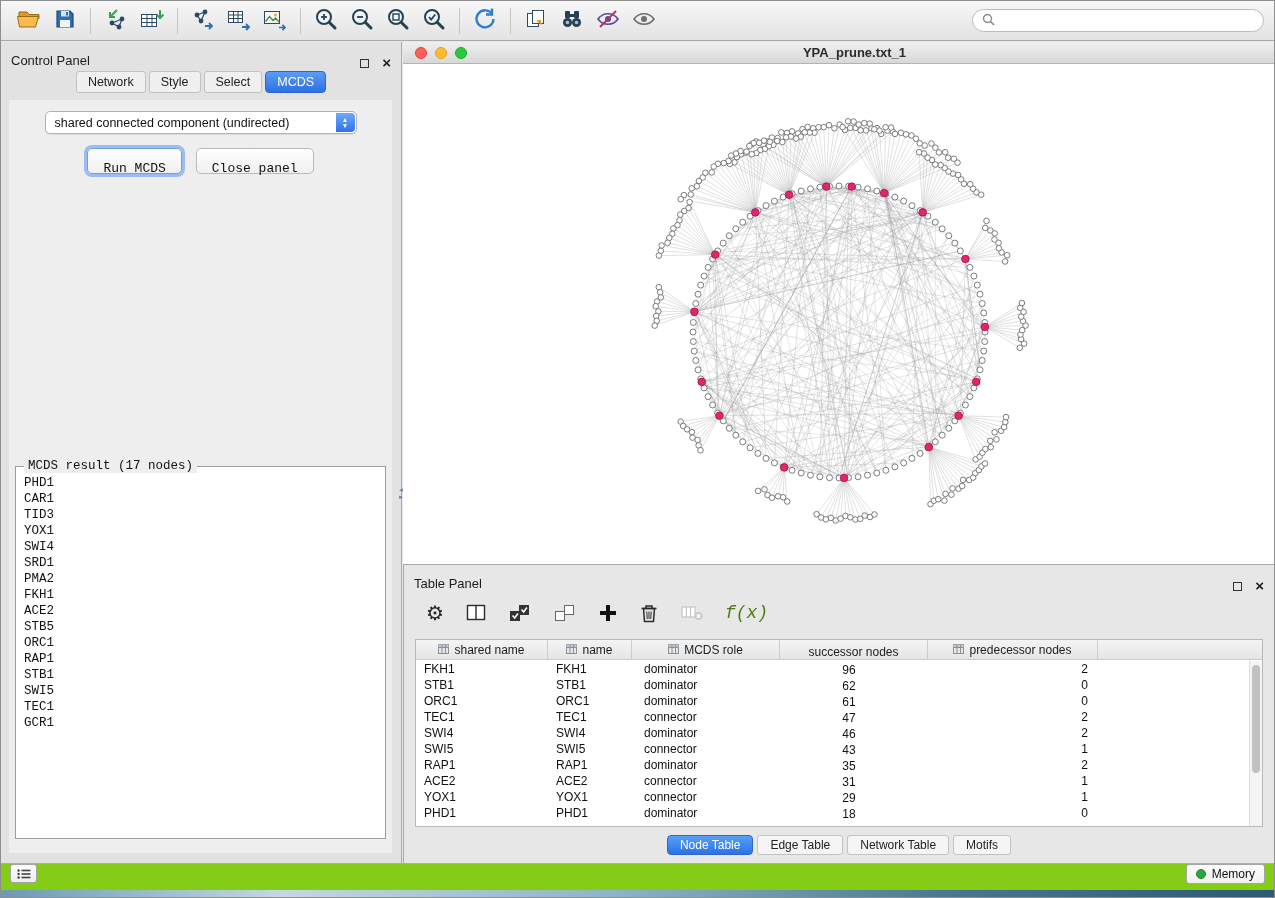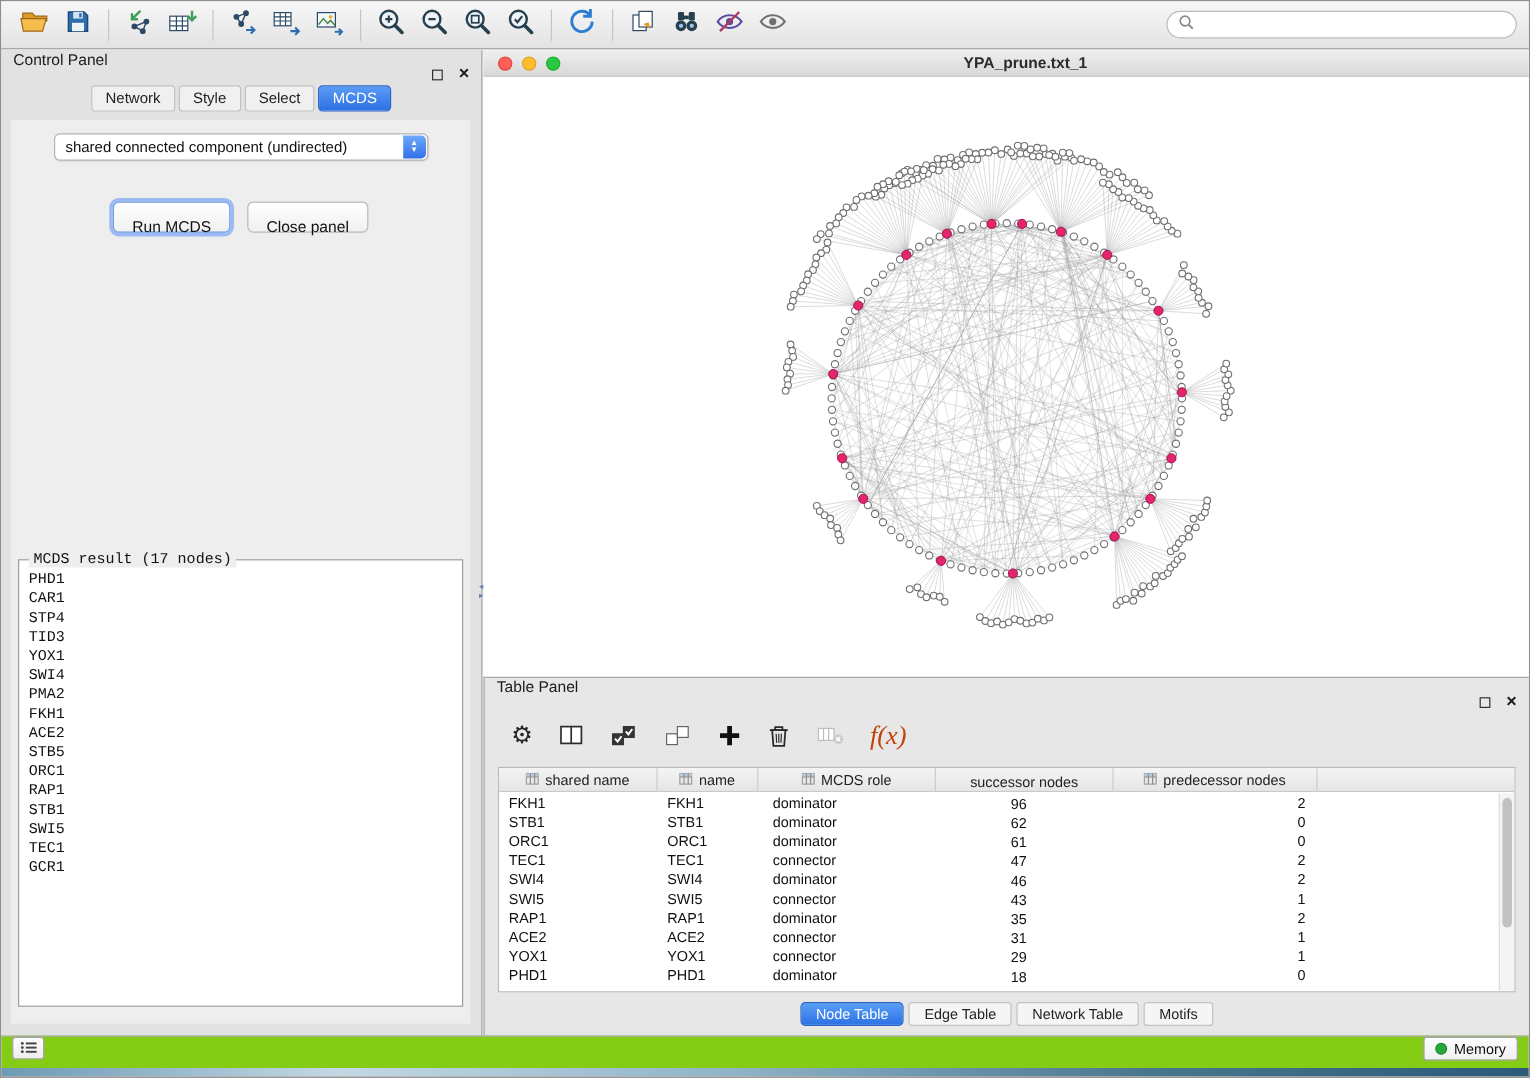--- a/index.html
+++ b/index.html
@@ -9,33 +9,33 @@
 
   
   .toolbar{position:absolute;top:0;left:0;right:0;height:40px;background:linear-gradient(#f7f7f7,#e3e3e3);border-bottom:1px solid #a9a9a9;display:flex;align-items:center;padding:0 10px;}
   .tb-btn{width:36px;height:32px;display:flex;align-items:center;justify-content:center;border-radius:4px;}
   .tb-sep{width:1px;height:26px;background:#c5c5c5;margin:0 7px;}
   .tb-search{margin-left:auto;display:flex;align-items:center;width:292px;height:23px;background:#fff;border:1px solid #bcbcbc;border-radius:12px;padding:0 9px;gap:6px;}
   .tb-search input{border:none;outline:none;flex:1;font-size:12px;background:transparent;font-family:inherit;}
 
   
   .control-panel{position:absolute;top:41px;left:0;width:401px;bottom:34px;background:#e2e2e2;border-right:1px solid #a9a9a9;}
-  .panel-header{height:26px;display:flex;align-items:flex-start;padding:0 10px;font-size:13px;color:#1c1c1c;flex-direction:column;}
+  .panel-header{height:26px;display:flex;align-items:flex-end;padding:0 10px;font-size:13px;color:#1c1c1c;}
   .panel-header-icons{margin-left:auto;display:flex;align-items:center;gap:13px;}
   .float-icon{width:9px;height:9px;border:1.5px solid #333;display:inline-block;}
   .close-icon{font-size:15px;font-weight:700;color:#1c1c1c;line-height:10px;}
   .cp-tabs{display:flex;justify-content:center;gap:3px;margin-top:3px;}
   .cp-tab{font-size:12.5px;padding:3px 11px;border:1px solid #c2c2c2;background:#f0f0f0;color:#222;border-radius:3px;}
   .cp-tab.active{background:linear-gradient(#5a9cf6,#2e70e3);border-color:#2c67c9;color:#fff;border-radius:4px;}
   .cp-body{position:absolute;top:58px;left:8px;right:9px;bottom:10px;background:#eeeeee;}
   .opt-label{margin-top:22px;text-align:center;font-size:13px;color:#111;}
   .dropdown{position:relative;margin:11px auto 0;width:312px;height:23px;background:#fff;border:1px solid #b3b3b3;border-radius:5px;display:flex;align-items:center;font-size:12.5px;color:#111;padding-left:9px;box-shadow:0 1px 1px rgba(0,0,0,.08);}
   .dropdown-stepper{position:absolute;right:1px;top:1px;bottom:1px;width:19px;background:linear-gradient(#6eaaf8,#3170e8);border-radius:0 4px 4px 0;display:flex;flex-direction:column;align-items:center;justify-content:center;color:#fff;font-size:6.5px;line-height:5.5px;}
   .cp-buttons{display:flex;justify-content:center;gap:14px;margin-top:14px;}
-  .btn{font-family:Liberation Sans, sans-serif;font-size:13px;height:23px;padding:12px 15px;background:linear-gradient(#ffffff,#f0f0f0);border:1px solid #b9b9b9;border-radius:5px;color:#111;margin-top:20px;}
+  .btn{font-family:Liberation Mono, monospace;font-size:13px;height:23px;padding:12px 15px;background:linear-gradient(#ffffff,#f0f0f0);border:1px solid #b9b9b9;border-radius:5px;color:#111;}
   .btn-focus{box-shadow:0 0 0 3px rgba(90,146,245,.55);border-color:#6d9eea;}
   .result-group{position:absolute;left:6px;right:6px;top:366px;bottom:14px;border:1px solid #9d9d9d;background:#fff;font-family:Liberation Mono, monospace;}
   .result-legend{position:absolute;top:-8px;left:8px;background:#eeeeee;padding:0 4px;font-size:12.5px;color:#111;}
   .result-list{position:absolute;left:8px;right:8px;top:8px;bottom:6px;overflow:hidden;font-size:12.5px;line-height:16px;color:#111;}
   .splitter-arrows{position:absolute;left:395px;top:485px;width:10px;font-size:7px;color:#5d82ad;line-height:7px;text-align:center;z-index:6;}
 
   
   .net-window{position:absolute;left:402px;top:41px;right:0;height:522px;background:#fff;}
   .net-titlebar{height:22px;background:linear-gradient(#efefef,#d8d8d8);border-bottom:1px solid #b3b3b3;position:relative;display:flex;align-items:center;}
   .net-title{position:absolute;left:0;right:12px;text-align:center;font-size:13px;font-weight:700;color:#2b2b2b;margin-left:44px;}
@@ -44,21 +44,21 @@
   .tl.red{background:#ff5f58;border:1px solid #e0443e;}
   .tl.yellow{background:#ffbd2e;border:1px solid #dea123;}
   .tl.green{background:#28c840;border:1px solid #1dad2b;}
   .net-body{position:absolute;top:22px;left:0;right:0;bottom:0;background:#fff;overflow:hidden;}
 
   
   .table-panel{position:absolute;left:402px;top:563px;right:0;bottom:34px;background:#e7e7e7;border-top:1px solid #a9a9a9;border-left:1px solid #a9a9a9;}
   .tp-toolbar{position:absolute;top:26px;left:0;right:0;height:44px;display:flex;align-items:center;gap:21px;padding:0 22px;}
   .tp-icon{display:flex;align-items:center;justify-content:center;}
   .gear{font-size:20px;color:#262626;line-height:20px;}
-  .fx{font-family:Liberation Serif, serif;font-style:italic;font-size:22px;color:#c2410c;}
+  .fx{font-family:Liberation Mono, monospace;font-style:italic;font-size:18px;color:#4d7c0f;}
   .tp-table{position:absolute;left:11px;right:11px;top:74px;bottom:36px;background:#fff;border:1px solid #b9b9b9;overflow:hidden;}
   .grid-head{display:flex;height:20px;border-bottom:1px solid #c9c9c9;background:linear-gradient(#f4f4f4,#e5e5e5);}
   .th{display:flex;align-items:center;justify-content:center;gap:5px;font-size:12px;color:#222;border-right:1px solid #cdcdcd;height:100%;}
   .c0{width:132px;}.c1{width:84px;}.c2{width:148px;}.c3{width:148px;flex-direction:column;}.c4{width:170px;}
   .chev{font-size:8px;color:#777;}
   .grid-body{position:absolute;top:21px;left:0;right:13px;bottom:0;background:#fff;}
   .tr{display:flex;height:16px;align-items:center;font-size:12px;color:#101010;}
   .td{height:100%;display:flex;align-items:center;overflow:hidden;}
   .td.cell-text{padding-left:8px;}
   .td.cell-role{padding-left:12px;}
@@ -240,24 +240,24 @@
       </div>
       <div class="cp-buttons">
         <button class="btn btn-focus">Run MCDS</button>
         <button class="btn">Close panel</button>
       </div>
       <div class="result-group">
         <span class="result-legend">MCDS result (17 nodes)</span>
         <div class="result-list">
             <div class="mcds-item">PHD1</div>
             <div class="mcds-item">CAR1</div>
-            <div class="mcds-item">STP4</div>
             <div class="mcds-item">TID3</div>
             <div class="mcds-item">YOX1</div>
             <div class="mcds-item">SWI4</div>
+            <div class="mcds-item">SRD1</div>
             <div class="mcds-item">PMA2</div>
             <div class="mcds-item">FKH1</div>
             <div class="mcds-item">ACE2</div>
             <div class="mcds-item">STB5</div>
             <div class="mcds-item">ORC1</div>
             <div class="mcds-item">RAP1</div>
             <div class="mcds-item">STB1</div>
             <div class="mcds-item">SWI5</div>
             <div class="mcds-item">TEC1</div>
             <div class="mcds-item">GCR1</div>

